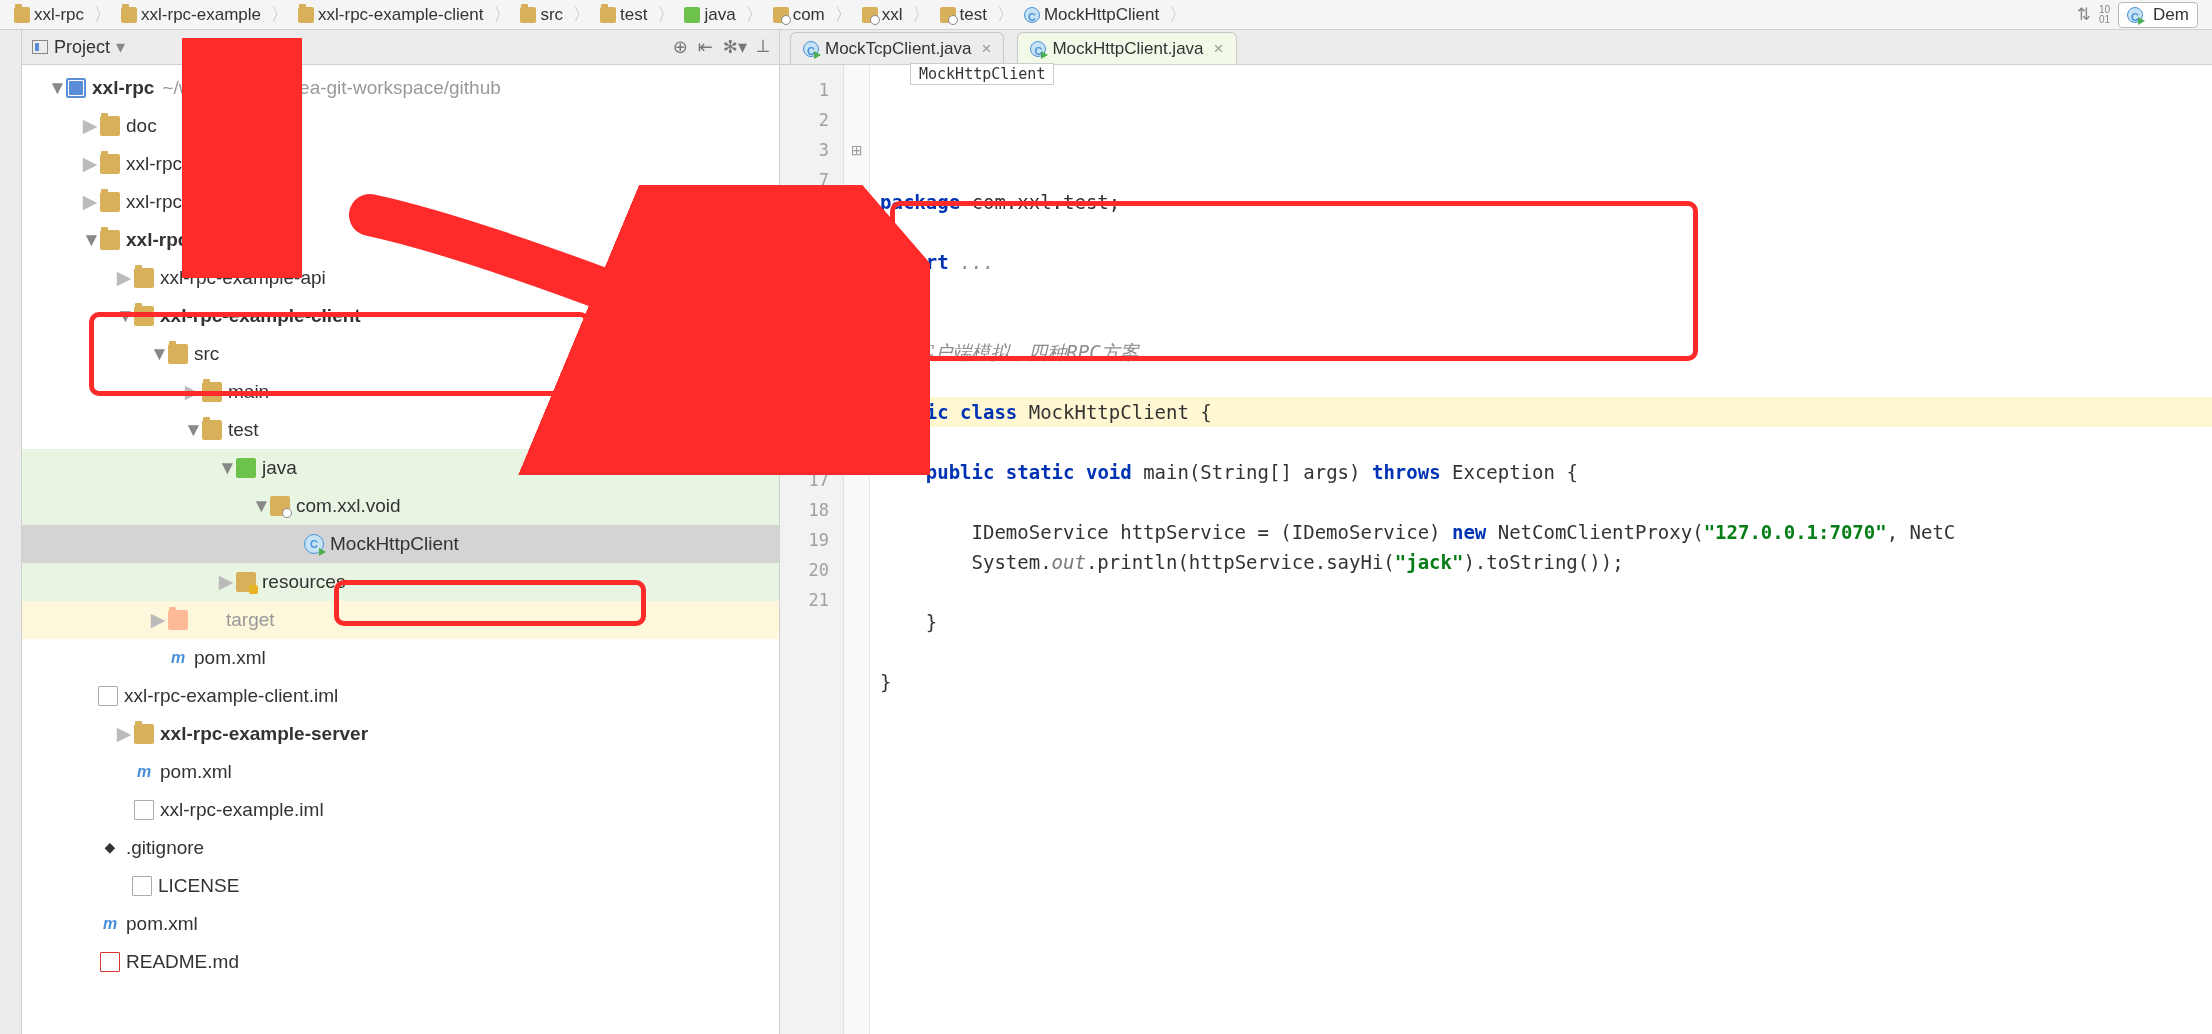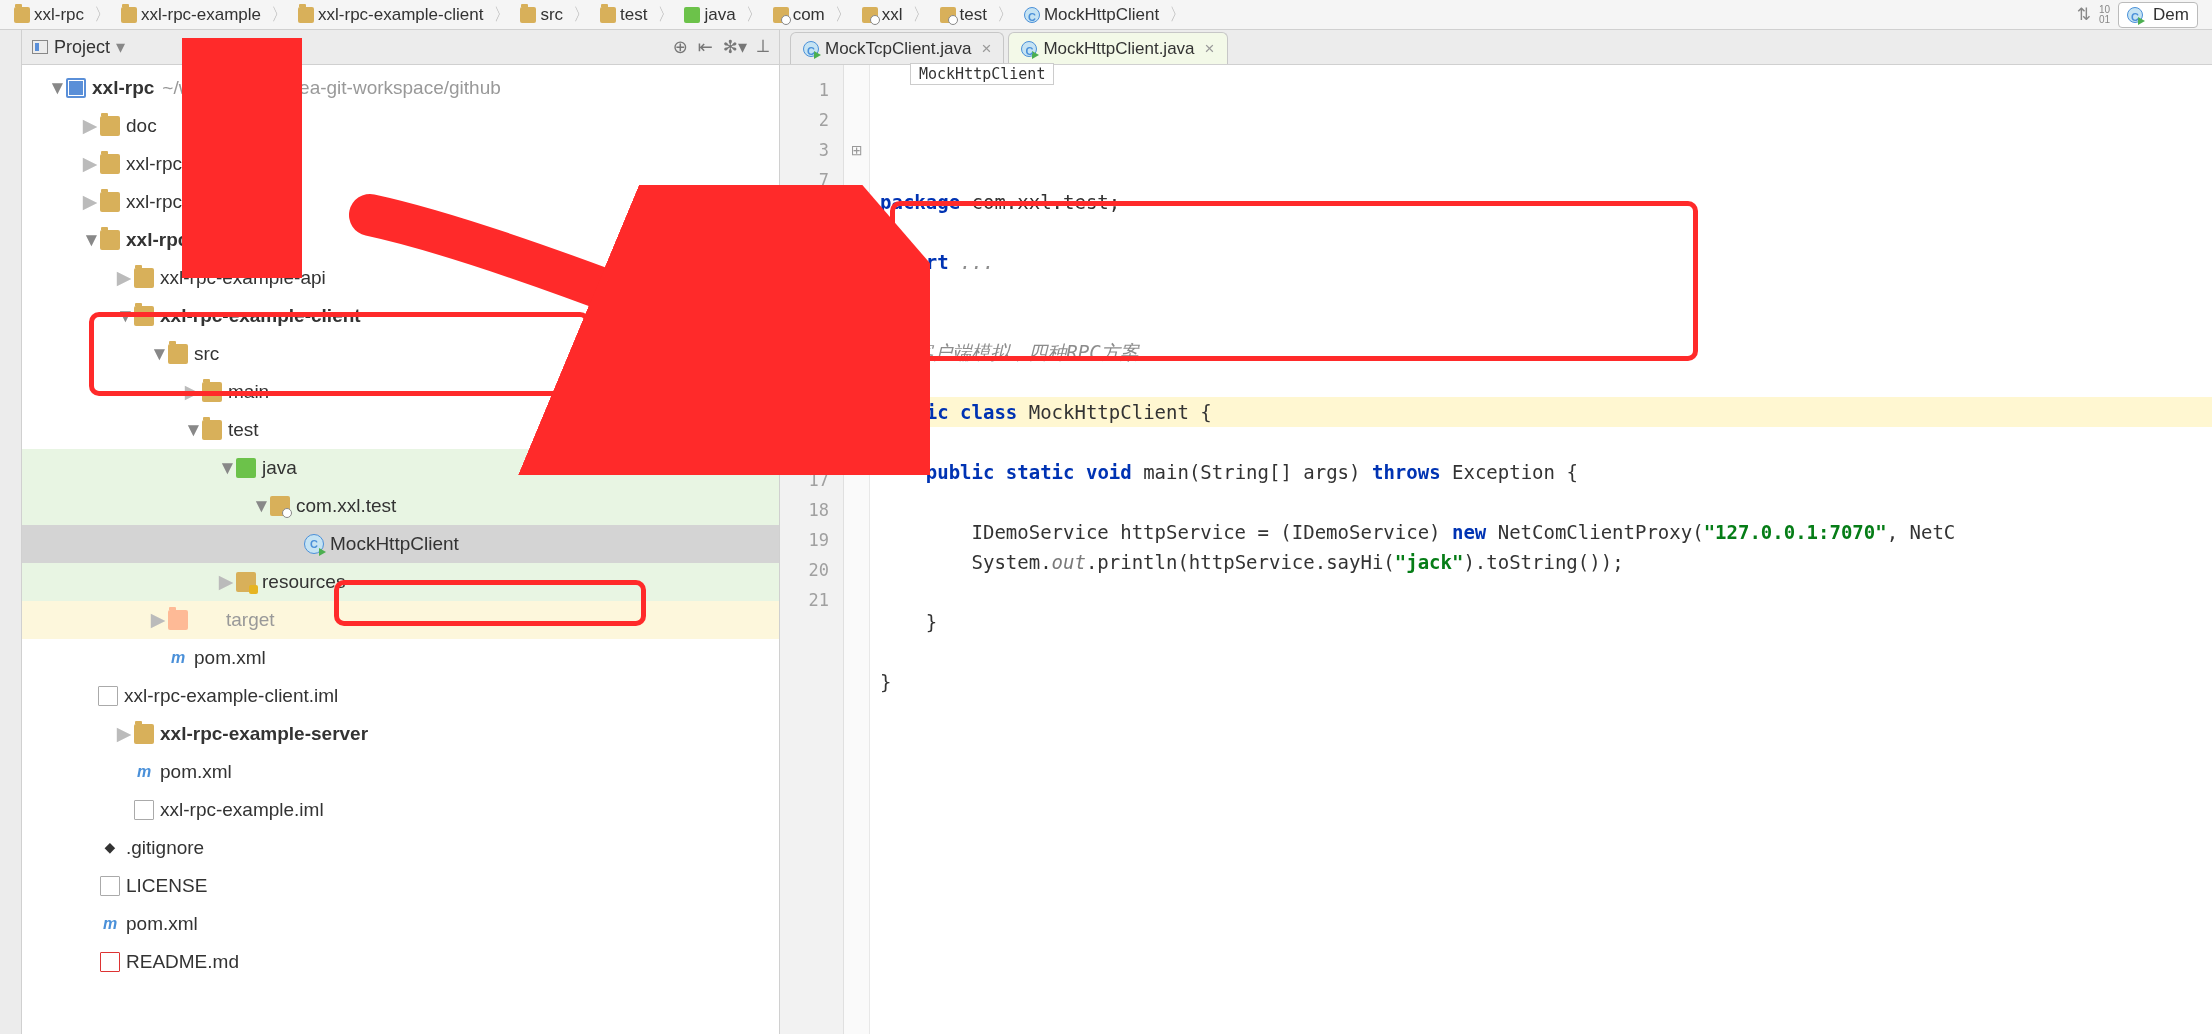--- a/index.html
+++ b/index.html
@@ -32,21 +32,21 @@
 .tree .arrow { width:16px; color:#888; display:inline-block; text-align:center; margin-right:2px; }
 .tree .ico { width:20px; height:20px; display:inline-block; margin-right:6px; vertical-align:middle; }
 .tree .bold { font-weight:600; }
 .tree .dim { color:#999;margin-left:32px; }
 
 .red-box { position:absolute; border:5px solid #ff2a2a; border-radius:10px; pointer-events:none; }
 
 
 .editor-area { flex:1; display:flex; flex-direction:column; }
 .tab-bar { height:35px; background:#ececec; border-bottom:1px solid #d0d0d0; display:flex; align-items:flex-end; padding-left:10px; }
-.tab { height:32px; display:flex; align-items:center; padding:0 12px; border:1px solid #c7c7c7; border-bottom:none; margin-right:4px; background:#ececec; border-top-left-radius:6px; border-top-right-radius:6px; font-size:17px; }
+.tab { height:32px; display:flex; align-items:center; padding:0 12px; border:1px solid #c7c7c7; border-bottom:none; margin-right:13px; background:#ececec; border-top-left-radius:6px; border-top-right-radius:6px; font-size:17px; }
 .tab.active { background:#f3f9e8; }
 .tab .close { margin-left:10px; color:#999; cursor:pointer; }
 .tab .ico { width:16px; height:16px; margin-right:6px; }
 
 .editor-body { flex:1; display:flex; position:relative; }
 .gutter { width:64px; background:#f2f2f2; border-right:1px solid #e0e0e0; color:#a0a0a0; font-family:Menlo, Consolas, monospace; font-size:17px; text-align:right; padding:10px 14px 0 0; line-height:30px; }
 .gutter .hl { background:#fff7d1; margin-right:-14px; padding-right:14px; }
 .fold-col { width:26px; background:#fafafa; border-right:1px solid #e8e8e8; padding-top:10px; line-height:30px; font-size:14px; color:#999; text-align:center; }
 .fold-col .run { color:#4caf50; }
 .code { flex:1; font-family:Menlo, Consolas, monospace; font-size:19px; line-height:30px; padding:10px 0 0 10px; white-space:pre; position:relative; }
@@ -220,21 +220,21 @@
             <span>test</span>
           </div>
           <div class="row test-bg" style="padding-left: 196px;">
             <span class="arrow">▼</span>
             <span class="ico i-testfolder"></span>
             <span>java</span>
           </div>
           <div class="row test-bg" style="padding-left: 230px;">
             <span class="arrow">▼</span>
             <span class="ico i-pkg"></span>
-            <span>com.xxl.test</span>
+            <span>com.xxl.void</span>
           </div>
           <div class="row selected" style="padding-left: 264px;">
             <span class="arrow"></span>
             <span class="ico i-class run"></span>
             <span>MockHttpClient</span>
           </div>
           <div class="row test-bg" style="padding-left: 196px;">
             <span class="arrow" style="color: rgb(187, 187, 187);">▶</span>
             <span class="ico i-resfolder"></span>
             <span>resources</span>
@@ -267,21 +267,21 @@
           <div class="row" style="padding-left: 94px;">
             <span class="arrow"></span>
             <span class="ico i-file"></span>
             <span>xxl-rpc-example.iml</span>
           </div>
           <div class="row" style="padding-left: 60px;">
             <span class="arrow"></span>
             <span class="ico i-git">◆</span>
             <span>.gitignore</span>
           </div>
-          <div class="row" style="padding-left: 60px;">
+          <div class="row" style="padding-left: 92px;">
             <span class="arrow"></span>
             <span class="ico i-file"></span>
             <span>LICENSE</span>
           </div>
           <div class="row" style="padding-left: 60px;">
             <span class="arrow"></span>
             <span class="ico i-m">m</span>
             <span>pom.xml</span>
           </div>
           <div class="row" style="padding-left: 60px;">

